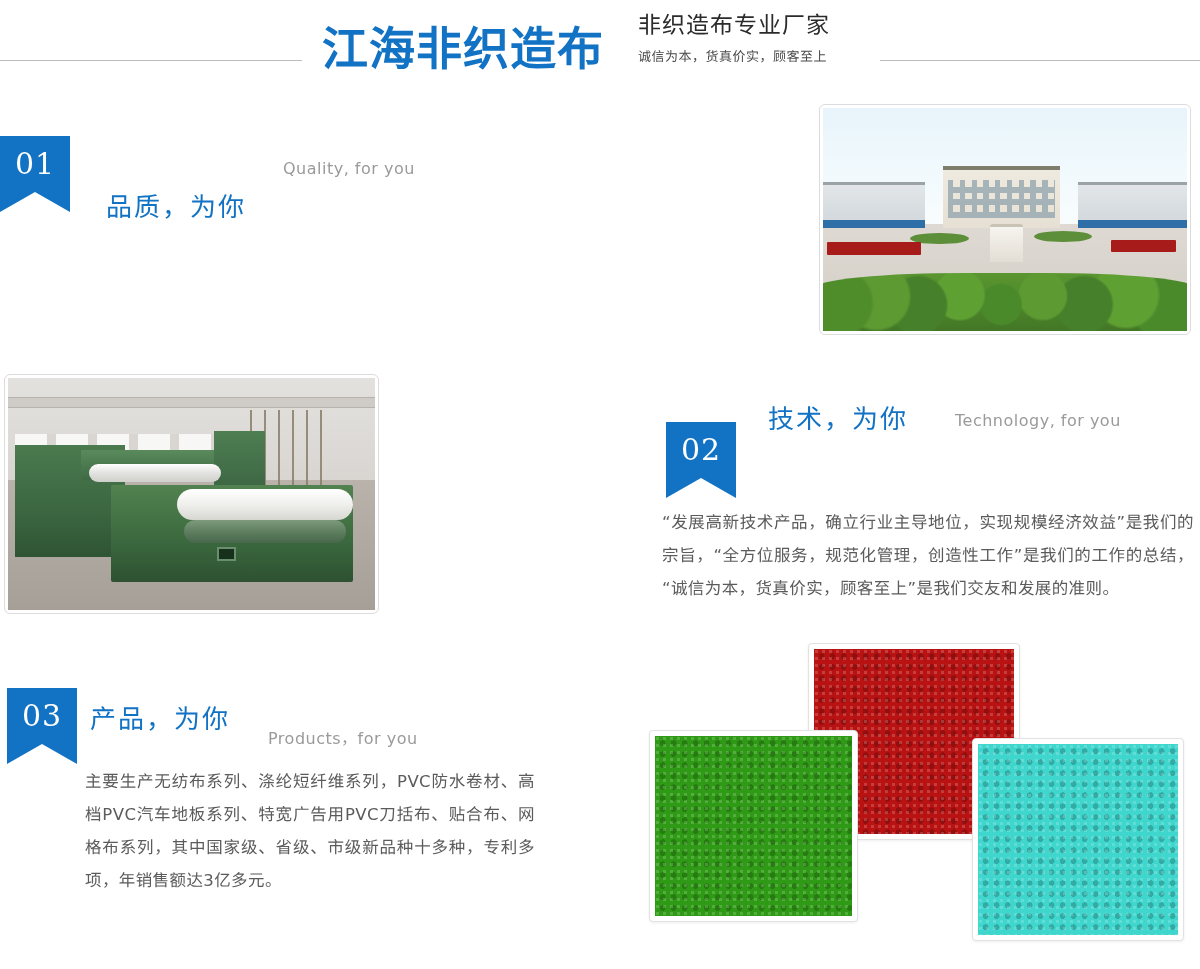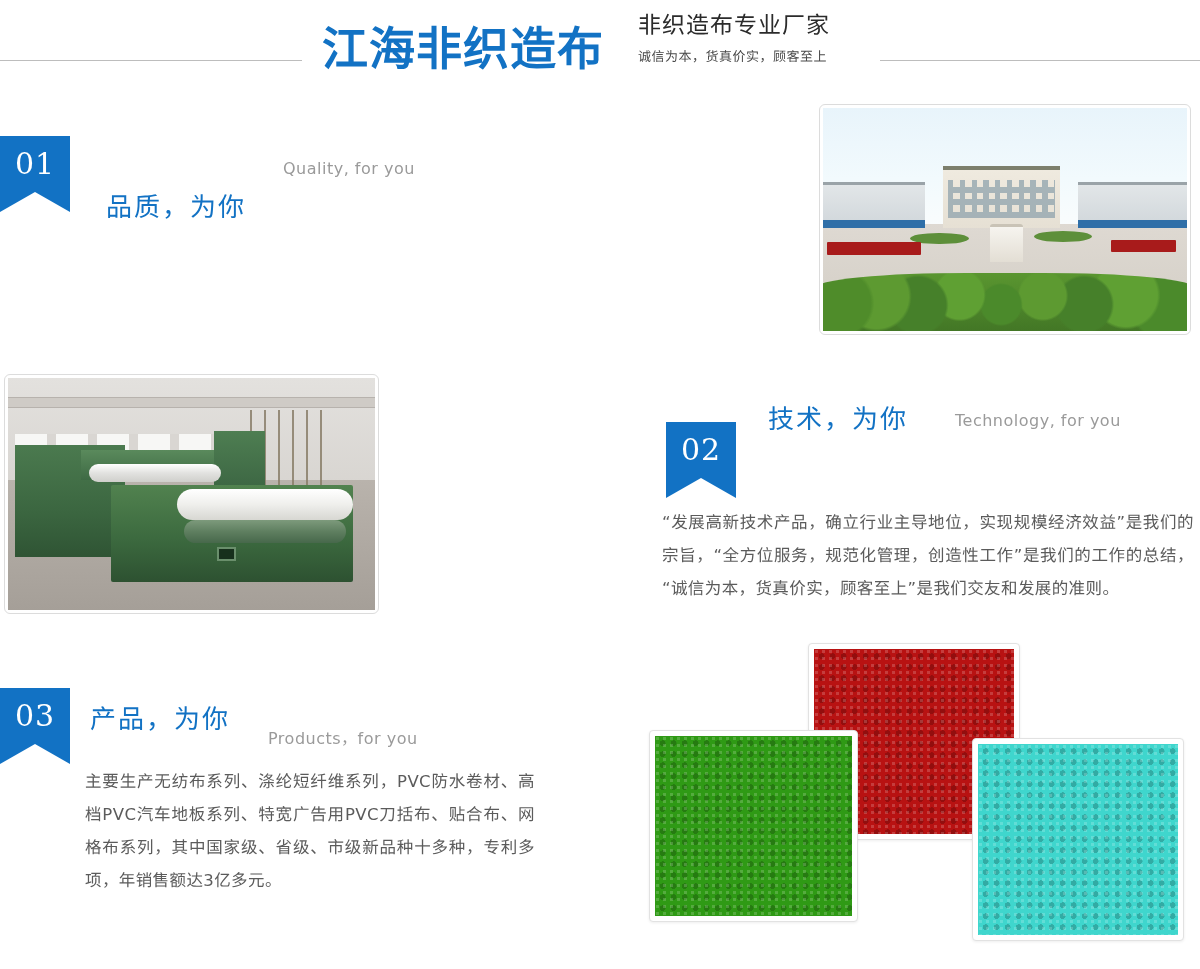--- a/index.html
+++ b/index.html
@@ -359,21 +359,21 @@
   </div>
 
   <div class="badge" style="left:666px; top:386px;margin-top:36px;">02</div>
 
   <div class="sec-title" style="left:768px; top:403px;">技术，为你</div>
 
   <div class="sec-sub" style="left:955px; top:410px;">Technology, for you</div>
 
   <div class="sec-body" style="left:662px; top:506px; width:532px;">“发展高新技术产品，确立行业主导地位，实现规模经济效益”是我们的宗旨，“全方位服务，规范化管理，创造性工作”是我们的工作的总结，“诚信为本，货真价实，顾客至上”是我们交友和发展的准则。</div>
 
-  <div class="badge" style="left:0px; top:688px;">03</div>
+  <div class="badge" style="left:7px; top:688px;">03</div>
 
   <div class="sec-title" style="left:90px; top:703px;">产品，为你</div>
 
   <div class="sec-sub" style="left:268px; top:728px;">Products，for you</div>
 
   <div class="sec-body" style="left:85px; top:765px; width:450px;">主要生产无纺布系列、涤纶短纤维系列，PVC防水卷材、高档PVC汽车地板系列、特宽广告用PVC刀括布、贴合布、网格布系列，其中国家级、省级、市级新品种十多种，专利多项，年销售额达3亿多元。</div>
 
   <div class="swatch-frame" style="left:808px; top:643px; width:212px; height:197px; z-index:1;">
     <div class="swatch" id="sw-red" style="background-image: radial-gradient(circle at 35% 35%, rgba(255, 255, 255, 0.18) 0px, rgba(255, 255, 255, 0.18) 28%, transparent 30%), radial-gradient(circle at 70% 65%, rgba(0, 0, 0, 0.2) 0px, rgba(0, 0, 0, 0.2) 26%, transparent 28%), linear-gradient(rgb(184, 18, 18), rgb(184, 18, 18));"></div>
   </div>

